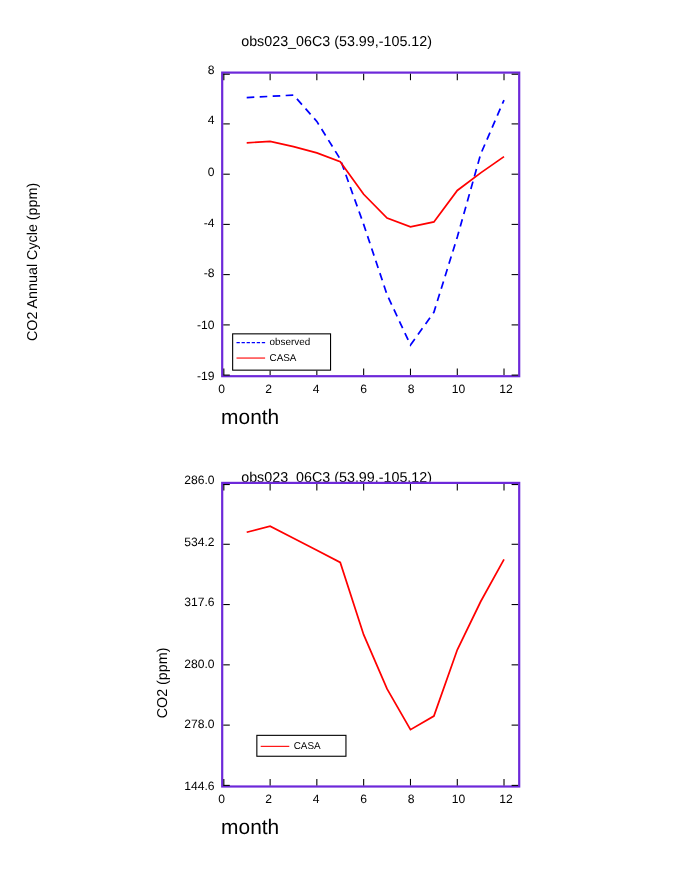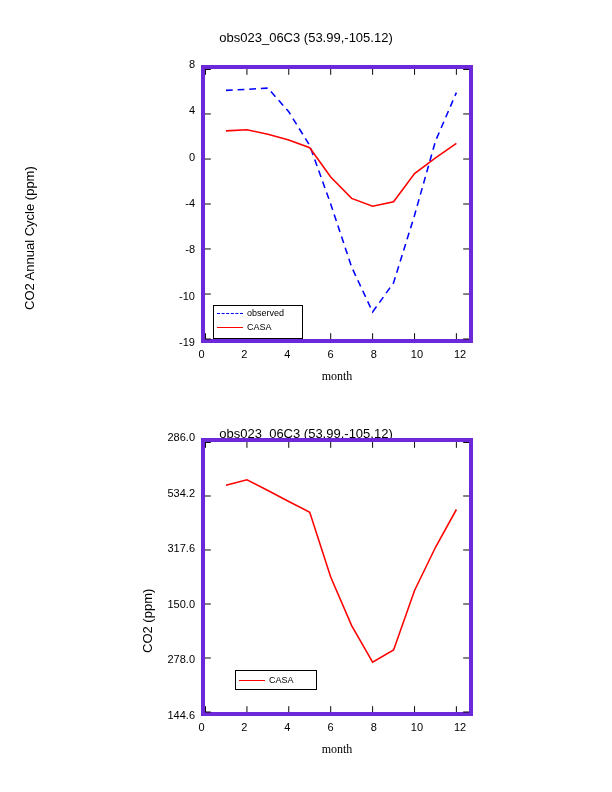--- a/index.html
+++ b/index.html
@@ -34,21 +34,21 @@
     text-align: center;
     font-size: 13px;
     letter-spacing: 0px;
     color: #000;
   }
   #panel-top .panel-title { top: 10px; }
   #panel-bottom .panel-title { top: 18px; }
 
   .plotbox {
     position: absolute;
-    border: 4px solid #6d28d9;
+    border: 2px solid #6d28d9;
     box-sizing: border-box;
     background: #fff;
   }
   
   #plot-top { left: 201px; top: 45px; width: 272px; height: 278px; }
   
   #plot-bottom { left: 201px; top: 30px; width: 272px; height: 278px; }
 
   svg.data-layer {
     position: absolute;
@@ -60,24 +60,22 @@
 
   .ylabel {
     position: absolute;
     transform-origin: 0 0;
     transform: rotate(-90deg);
     font-size: 13px;
     white-space: nowrap;
   }
   .xlabel {
     position: absolute;
-    font-size: 12px;
-    text-align: center;
+    font-size: 19px;
     width: 272px;
-    font-family: Liberation Serif, serif;
   }
   .tick-label {
     position: absolute;
     font-size: 11px;
     white-space: nowrap;
   }
   .ytick-label {
     text-align: right;
   }
   .xtick-label {
@@ -240,21 +238,21 @@
       <div class="legend" id="legend-bottom" style="left:30px; top:228px; width:82px; height:20px;">
         <div class="legend-row" style="height:18px;">
           <span class="legend-line solid" style="border-color:#ff0000;"></span>
           <span class="legend-text">CASA</span>
         </div>
       </div>
     </div>
 
     <div class="tick-label ytick-label" style="left:143px; top:301px; width:52px;">144.6</div>
     <div class="tick-label ytick-label" style="left:143px; top:245.4px; width:52px;">278.0</div>
-    <div class="tick-label ytick-label" style="left:143px; top:189.8px; width:52px;">150.0</div>
+    <div class="tick-label ytick-label" style="left:143px; top:189.8px; width:52px;">280.0</div>
     <div class="tick-label ytick-label" style="left:143px; top:134.2px; width:52px;">317.6</div>
     <div class="tick-label ytick-label" style="left:143px; top:78.6px; width:52px;">534.2</div>
     <div class="tick-label ytick-label" style="left:143px; top:23px; width:52px;text-align:right;">286.0</div>
 
     <div class="tick-label xtick-label" style="left:186.5px; top:313px; width:30px;">0</div>
     <div class="tick-label xtick-label" style="left:229.2px; top:313px; width:30px;">2</div>
     <div class="tick-label xtick-label" style="left:272.3px; top:313px; width:30px;">4</div>
     <div class="tick-label xtick-label" style="left:315.5px; top:313px; width:30px;">6</div>
     <div class="tick-label xtick-label" style="left:358.7px; top:313px; width:30px;">8</div>
     <div class="tick-label xtick-label" style="left:401.9px; top:313px; width:30px;">10</div>

